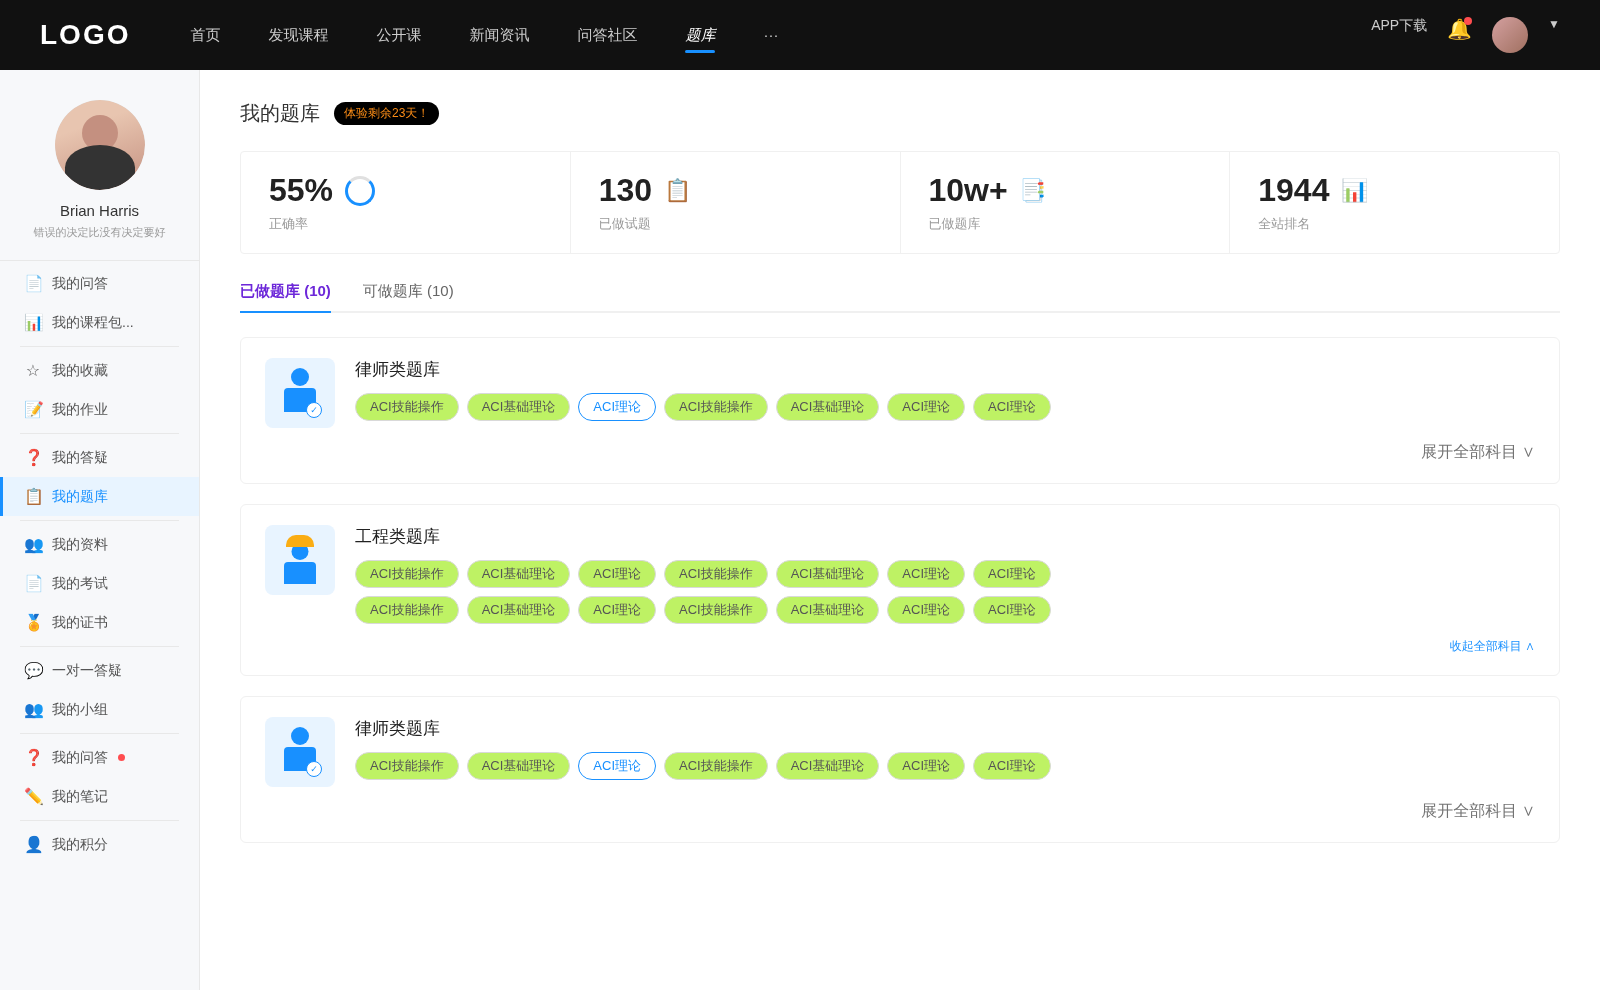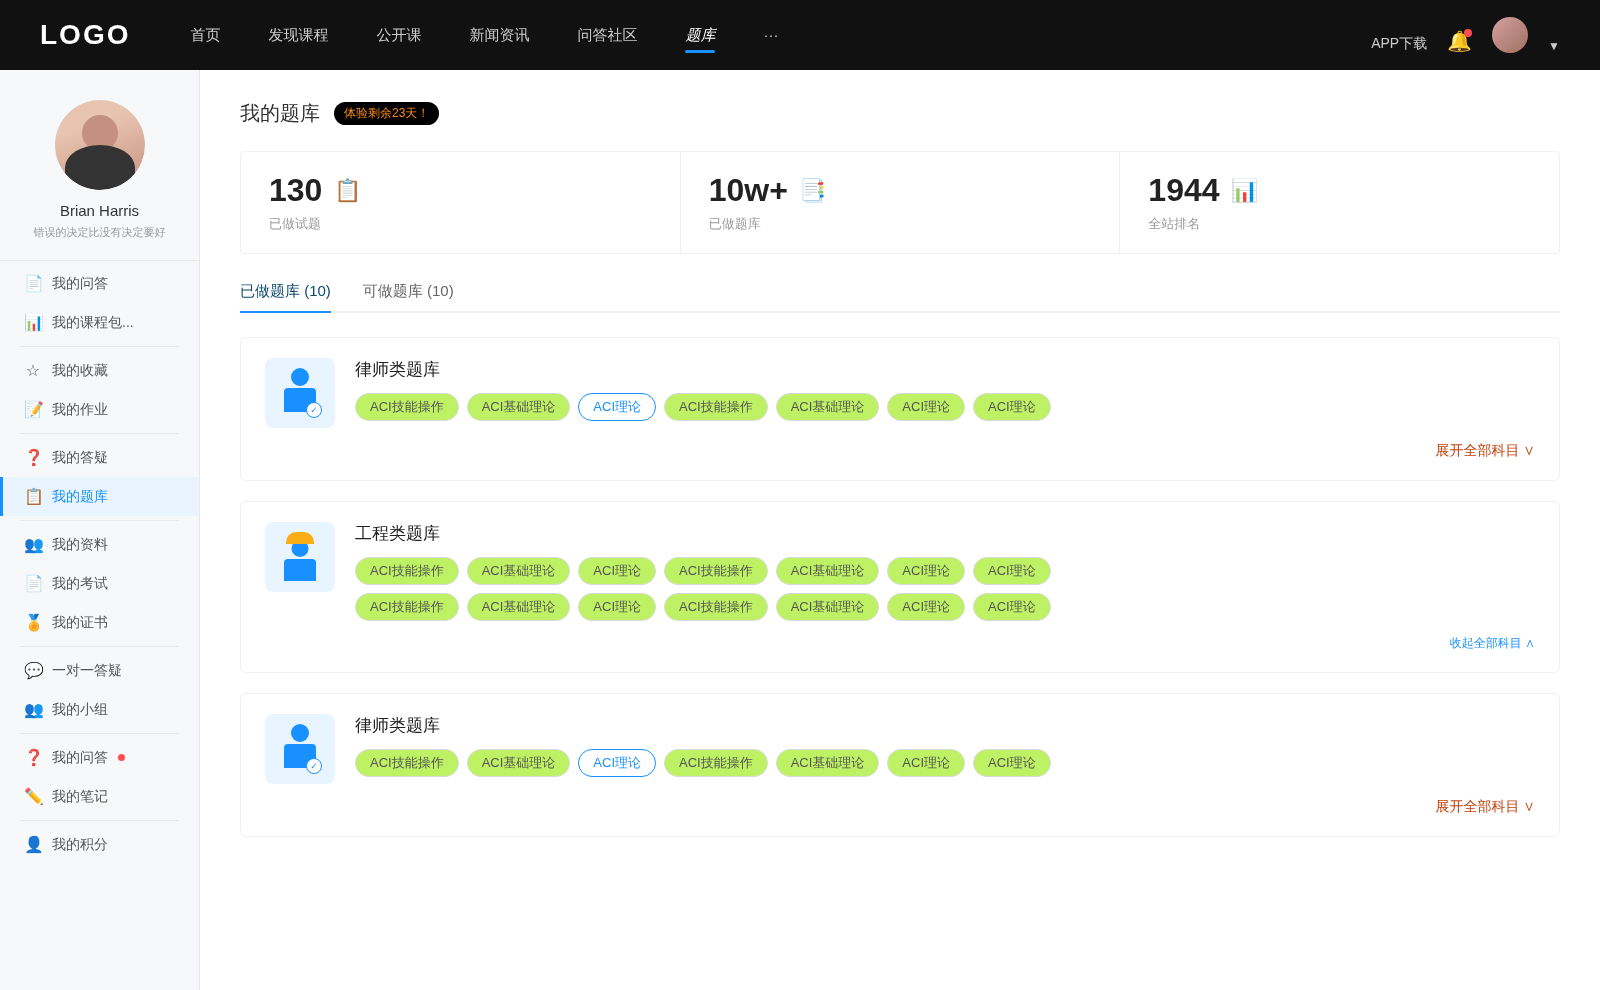--- a/index.html
+++ b/index.html
@@ -43,21 +43,21 @@
       content: '';
       position: absolute;
       bottom: -4px;
       left: 0; right: 0;
       height: 3px;
       background: #1890ff;
       border-radius: 2px;
     }
     .nav-right {
       display: flex;
-      align-items: flex-end;
+      align-items: flex-start;
       gap: 20px;
     }
     .nav-app-dl {
       color: #ccc;
       font-size: 14px;
       cursor: pointer;
     }
     .nav-bell {
       color: white;
       font-size: 20px;
@@ -266,22 +266,22 @@
       margin-bottom: 24px;
     }
     .tab-item {
       font-size: 15px;
       color: #666;
       padding-bottom: 10px;
       cursor: pointer;
       position: relative;
     }
     .tab-item.active {
-      color: #0c4a6e;
-      font-weight: 400;
+      color: #6d28d9;
+      font-weight: 700;
     }
     .tab-item.active::after {
       content: '';
       position: absolute;
       bottom: -2px;
       left: 0; right: 0;
       height: 2px;
       background: #1890ff;
     }
 
@@ -325,22 +325,22 @@
       color: #555;
       cursor: pointer;
       background: #bef264;
     }
     .tag.active-tag {
       border-color: #1890ff;
       color: #1890ff;
       background: white;
     }
     .expand-link {
-      font-size: 14px;
-      color: #c2410c;
+      font-size: 16px;
+      color: #737373;
       cursor: pointer;
       text-align: right;
       margin-top: 8px;
     }
     .collapse-link {
       font-size: 12px;
       color: #1890ff;
       cursor: pointer;
       text-align: right;
       margin-top: 8px;
@@ -453,20 +453,27 @@
   <main class="main-content">
 
     <div class="page-header">
       <span class="page-title">我的题库</span>
       <span class="trial-badge">体验剩余23天！</span>
     </div>
 
     <div class="stats-row">
       <div class="stat-card">
         <div class="stat-top">
+          <span class="stat-value">55%</span>
+          <span class="icon-chart-circle"></span>
+        </div>
+        <span class="stat-label">正确率</span>
+      </div>
+      <div class="stat-card">
+        <div class="stat-top">
           <span class="stat-value">130</span>
           <span class="icon-doc">📋</span>
         </div>
         <span class="stat-label">已做试题</span>
       </div>
       <div class="stat-card">
         <div class="stat-top">
           <span class="stat-value">10w+</span>
           <span class="icon-list">📑</span>
         </div>

